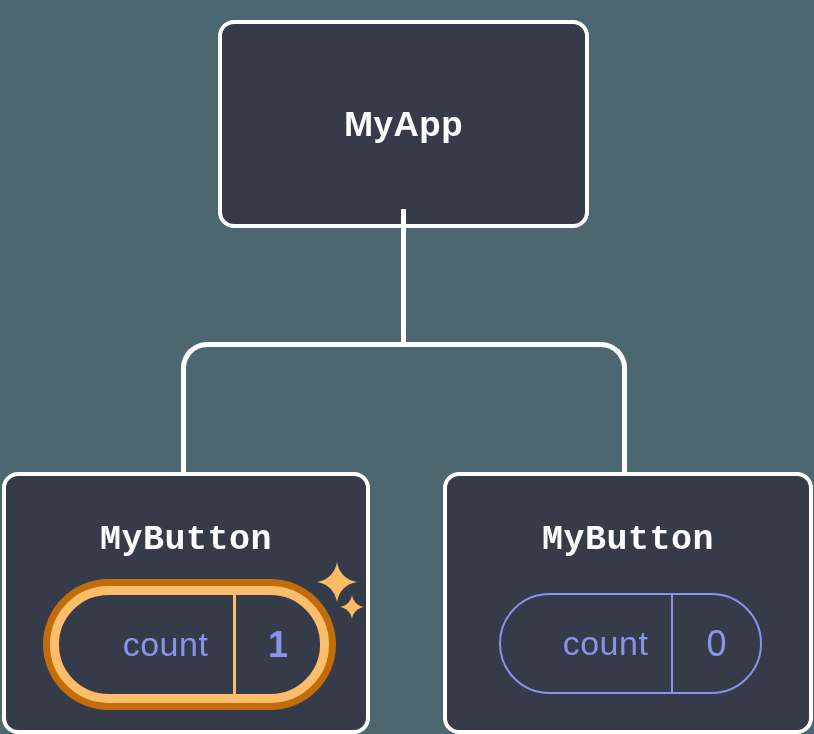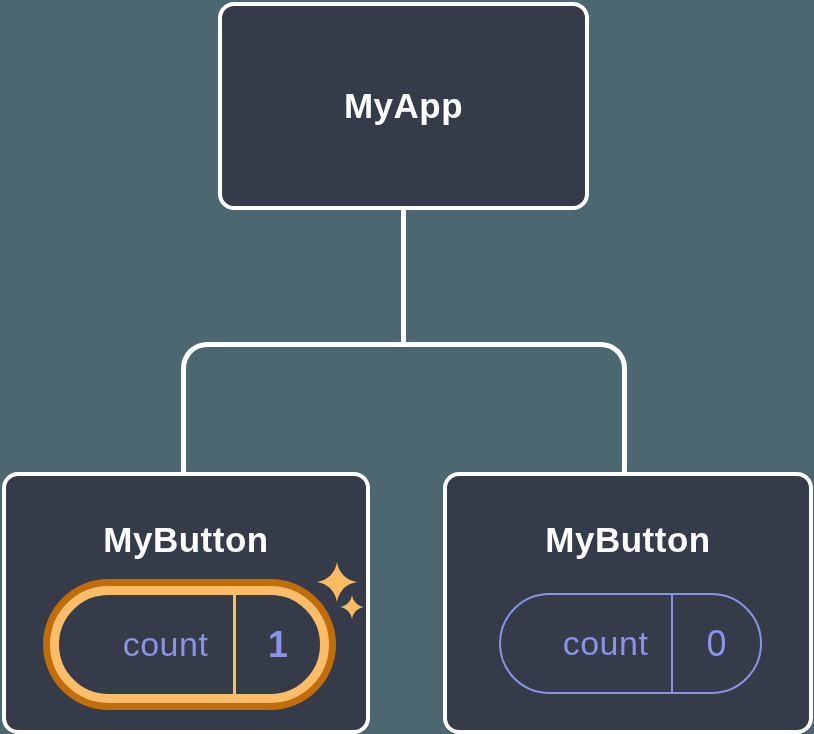--- a/index.html
+++ b/index.html
@@ -25,37 +25,37 @@
   }
 
   
   .node {
     position: absolute;
     background: var(--node-fill);
     border: 4px solid var(--node-border);
     border-radius: 16px;
   }
   .node-root {
-    left: 218px; top: 2px;
+    left: 218px; top: 20px;
     width: 371px; height: 208px;
     display: flex; align-items: center; justify-content: center;
   }
   .node-child-left  { left: 2px;   top: 472px; width: 368px; height: 262px; }
   .node-child-right { left: 443px; top: 472px; width: 370px; height: 262px; }
 
   .node-title {
     color: var(--text-primary);
     font-size: 35px;
     font-weight: 700;
     letter-spacing: 0.5px;
     text-align: center;
   }
   .child-title {
     position: absolute;
-    left: 0; right: 0; top: 44px;
+    left: 0; right: 0; top: 44px; font-family: Liberation Mono, monospace;
   }
 
   
   .connector-stem {
     position: absolute;
     left: 401px; top: 209px;
     width: 5px; height: 136px;
     background: var(--node-border);
   }
   .connector-bracket {

